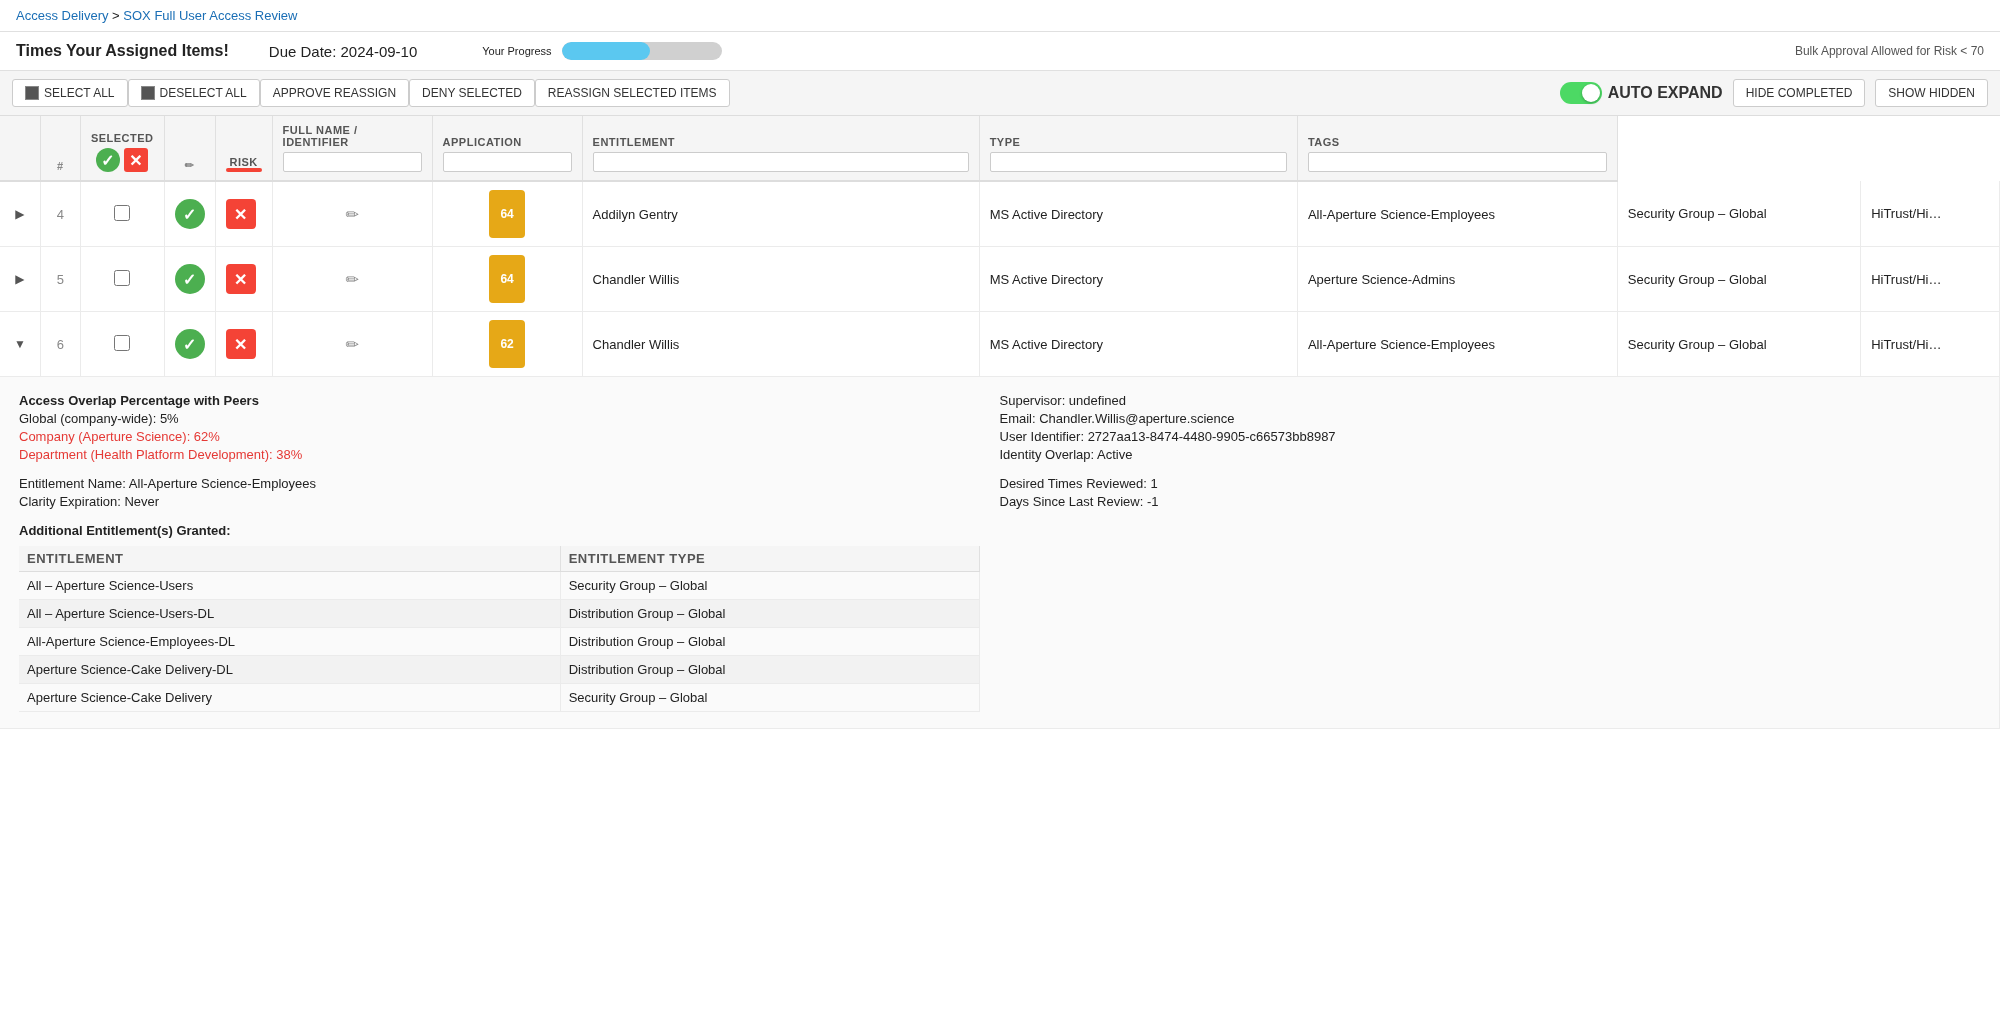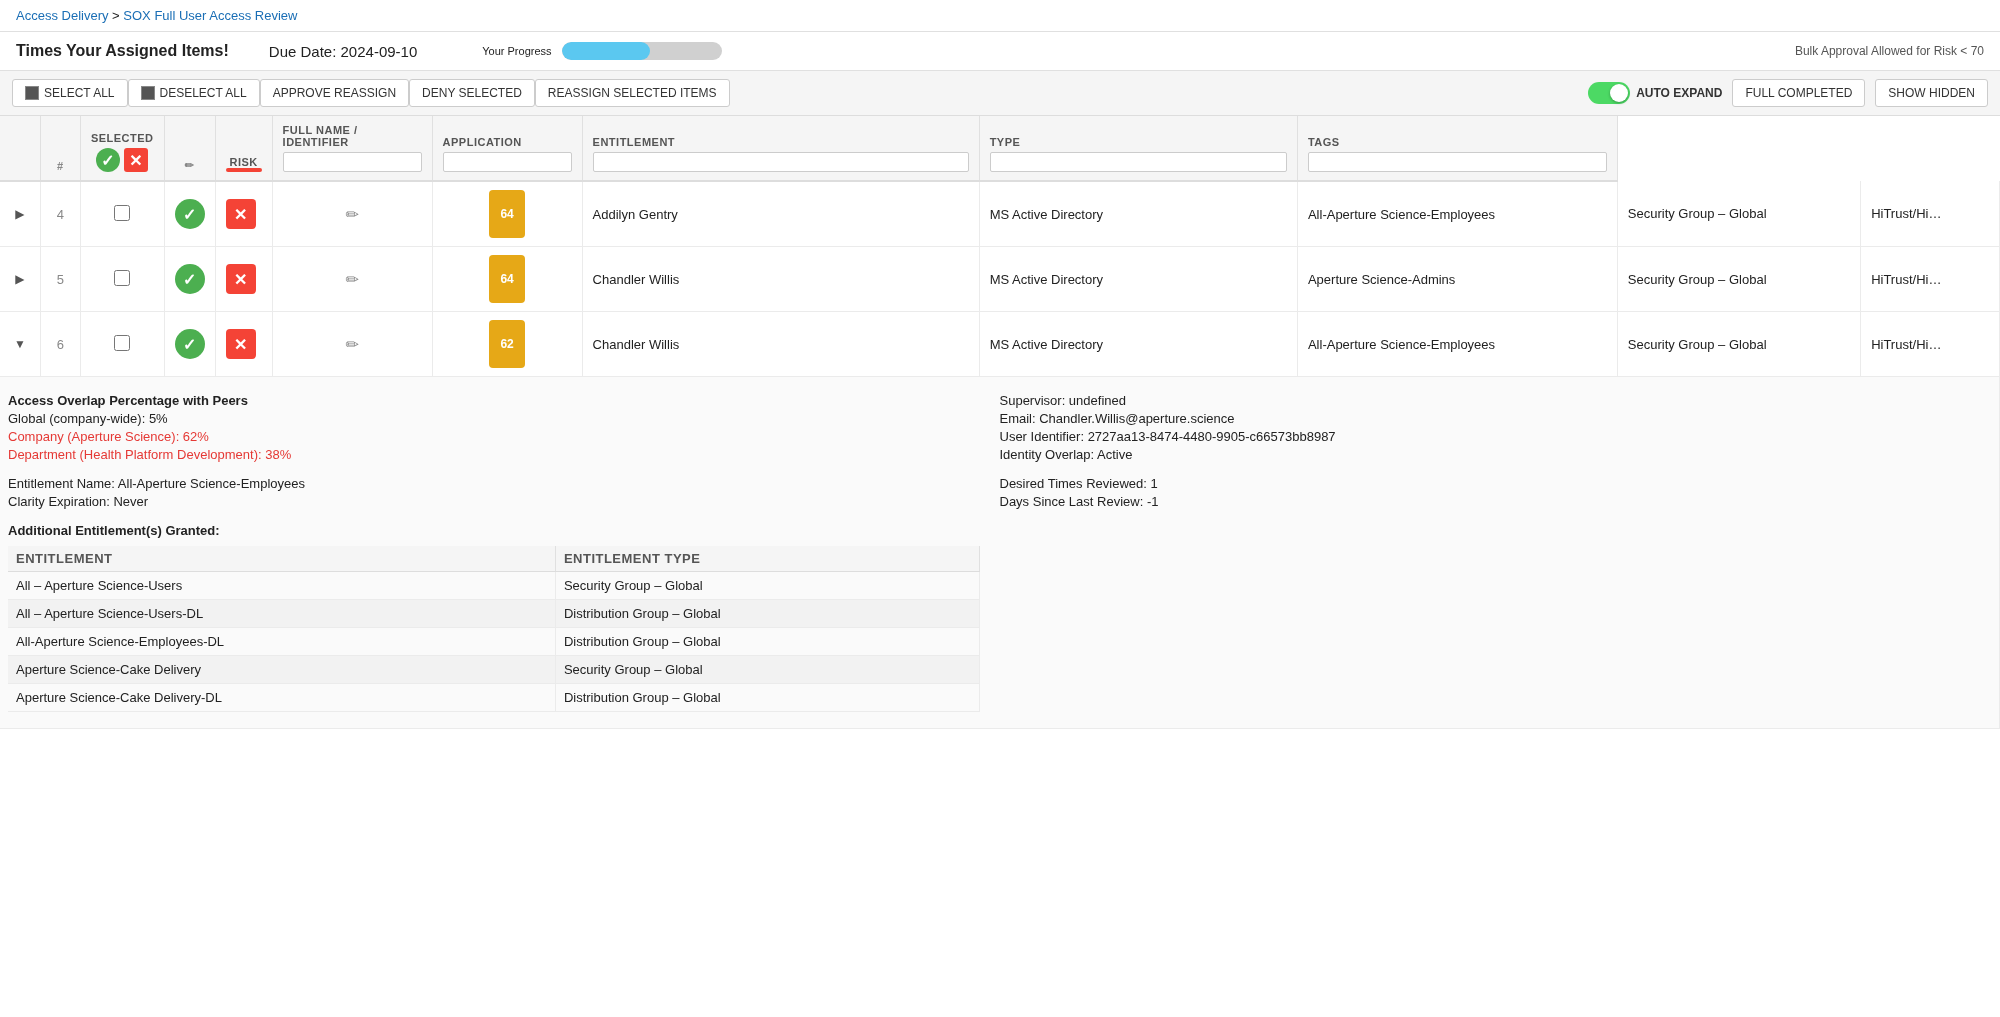--- a/index.html
+++ b/index.html
@@ -21,21 +21,21 @@
     .bulk-info { margin-left: auto; font-size: 12px; color: #555; white-space: nowrap; }
 
     
     .toolbar { display: flex; align-items: center; padding: 8px 12px; background: #f5f5f5; border-bottom: 1px solid #ddd; }
     .toolbar-btn { display: flex; align-items: center; gap: 5px; padding: 6px 12px; border: 1px solid #ccc; background: #fff; border-radius: 3px; cursor: pointer; font-size: 12px; font-weight: 500; color: #333; white-space: nowrap; }
     .toolbar-btn .chk-icon { width: 14px; height: 14px; border: 1px solid #888; background: #555; display: inline-block; }
     .toolbar-right { margin-left: auto; display: flex; align-items: center; gap: 10px; }
     .toggle-switch { display: flex; align-items: center; gap: 6px; }
     .toggle-track { width: 42px; height: 22px; background: #4cd964; border-radius: 11px; position: relative; cursor: pointer; }
     .toggle-knob { width: 18px; height: 18px; background: #fff; border-radius: 50%; position: absolute; top: 2px; right: 2px; box-shadow: 0 1px 3px rgba(0,0,0,0.3); }
-    .toggle-label { font-size: 12px; font-weight: 600; color: #333; }
+    .toggle-label { font-size: 16px; font-weight: 600; color: #333; }
 
     
     .table-wrapper { overflow-x: auto; }
     table { width: 100%; border-collapse: collapse; }
     thead th { background: #f5f5f5; border-bottom: 2px solid #ddd; border-right: 1px solid #e0e0e0; padding: 8px 10px; font-size: 11px; font-weight: 600; color: #555; text-transform: uppercase; letter-spacing: 0.5px; text-align: left; vertical-align: bottom; }
     thead th input { width: 100%; border: 1px solid #ccc; padding: 3px 5px; font-size: 11px; margin-top: 4px; border-radius: 2px; }
     tbody td { border-bottom: 1px solid #ebebeb; border-right: 1px solid #ebebeb; padding: 8px 10px; vertical-align: middle; }
 
     .col-expand { width: 30px; text-align: center; }
     .col-num { width: 40px; text-align: center; color: #888; }
@@ -59,21 +59,21 @@
     .deny-icon { width: 30px; height: 30px; background: #f44336; border-radius: 4px; display: flex; align-items: center; justify-content: center; cursor: pointer; }
     .deny-icon::after { content: '✕'; color: #fff; font-size: 16px; font-weight: bold; }
 
     .edit-icon { cursor: pointer; color: #888; font-size: 16px; }
 
     .risk-badge { display: inline-block; padding: 17px 8px; border-radius: 4px; color: #fff; font-size: 12px; font-weight: 700; min-width: 36px; text-align: center; }
     .risk-amber { background: #e6a817; }
 
     
     .expanded-detail { background: #fafafa; }
-    .expanded-detail td { padding: 16px 8px; }
+    .expanded-detail td { padding: 16px 19px; }
     .detail-grid { display: grid; grid-template-columns: 1fr 1fr; gap: 0; }
     .detail-left, .detail-right { padding-right: 20px; }
     .detail-section { margin-bottom: 14px; }
     .detail-text { font-size: 13px; margin-bottom: 3px; }
     .detail-text.red { color: #e53935; }
     .detail-text.normal { color: #222; }
 
     
     .add-ent-section { margin-top: 10px; }
     .add-ent-section h4 { font-size: 13px; font-weight: 700; margin-bottom: 8px; }
@@ -126,21 +126,21 @@
   </button>
 
   <div class="toolbar-right">
     <div class="toggle-switch">
       <div class="toggle-track">
         <div class="toggle-knob"></div>
       </div>
       <span class="toggle-label">AUTO EXPAND</span>
     </div>
     <button class="toolbar-btn">
-      <span>FULL COMPLETED</span>
+      <span>HIDE COMPLETED</span>
     </button>
     <button class="toolbar-btn">
       <span>SHOW HIDDEN</span>
     </button>
   </div>
 </div>
 
 <div class="table-wrapper">
   <table>
     <thead>
@@ -296,26 +296,26 @@
                       </tr>
                       <tr>
                         <td>All – Aperture Science-Users-DL</td>
                         <td>Distribution Group – Global</td>
                       </tr>
                       <tr>
                         <td>All-Aperture Science-Employees-DL</td>
                         <td>Distribution Group – Global</td>
                       </tr>
                       <tr>
+                        <td>Aperture Science-Cake Delivery-DL</td>
+                        <td>Distribution Group – Global</td>
+                      </tr>
+                      <tr>
                         <td>Aperture Science-Cake Delivery</td>
                         <td>Security Group – Global</td>
-                      </tr>
-                      <tr>
-                        <td>Aperture Science-Cake Delivery-DL</td>
-                        <td>Distribution Group – Global</td>
                       </tr>
                     </tbody>
                 </table>
               </div>
             </div>
             <div class="detail-right">
               <div class="detail-section">
                 <div class="detail-text normal">Supervisor: undefined</div>
                 <div class="detail-text normal">Email: Chandler.Willis@aperture.science</div>
                 <div class="detail-text normal">User Identifier: 2727aa13-8474-4480-9905-c66573bb8987</div>

